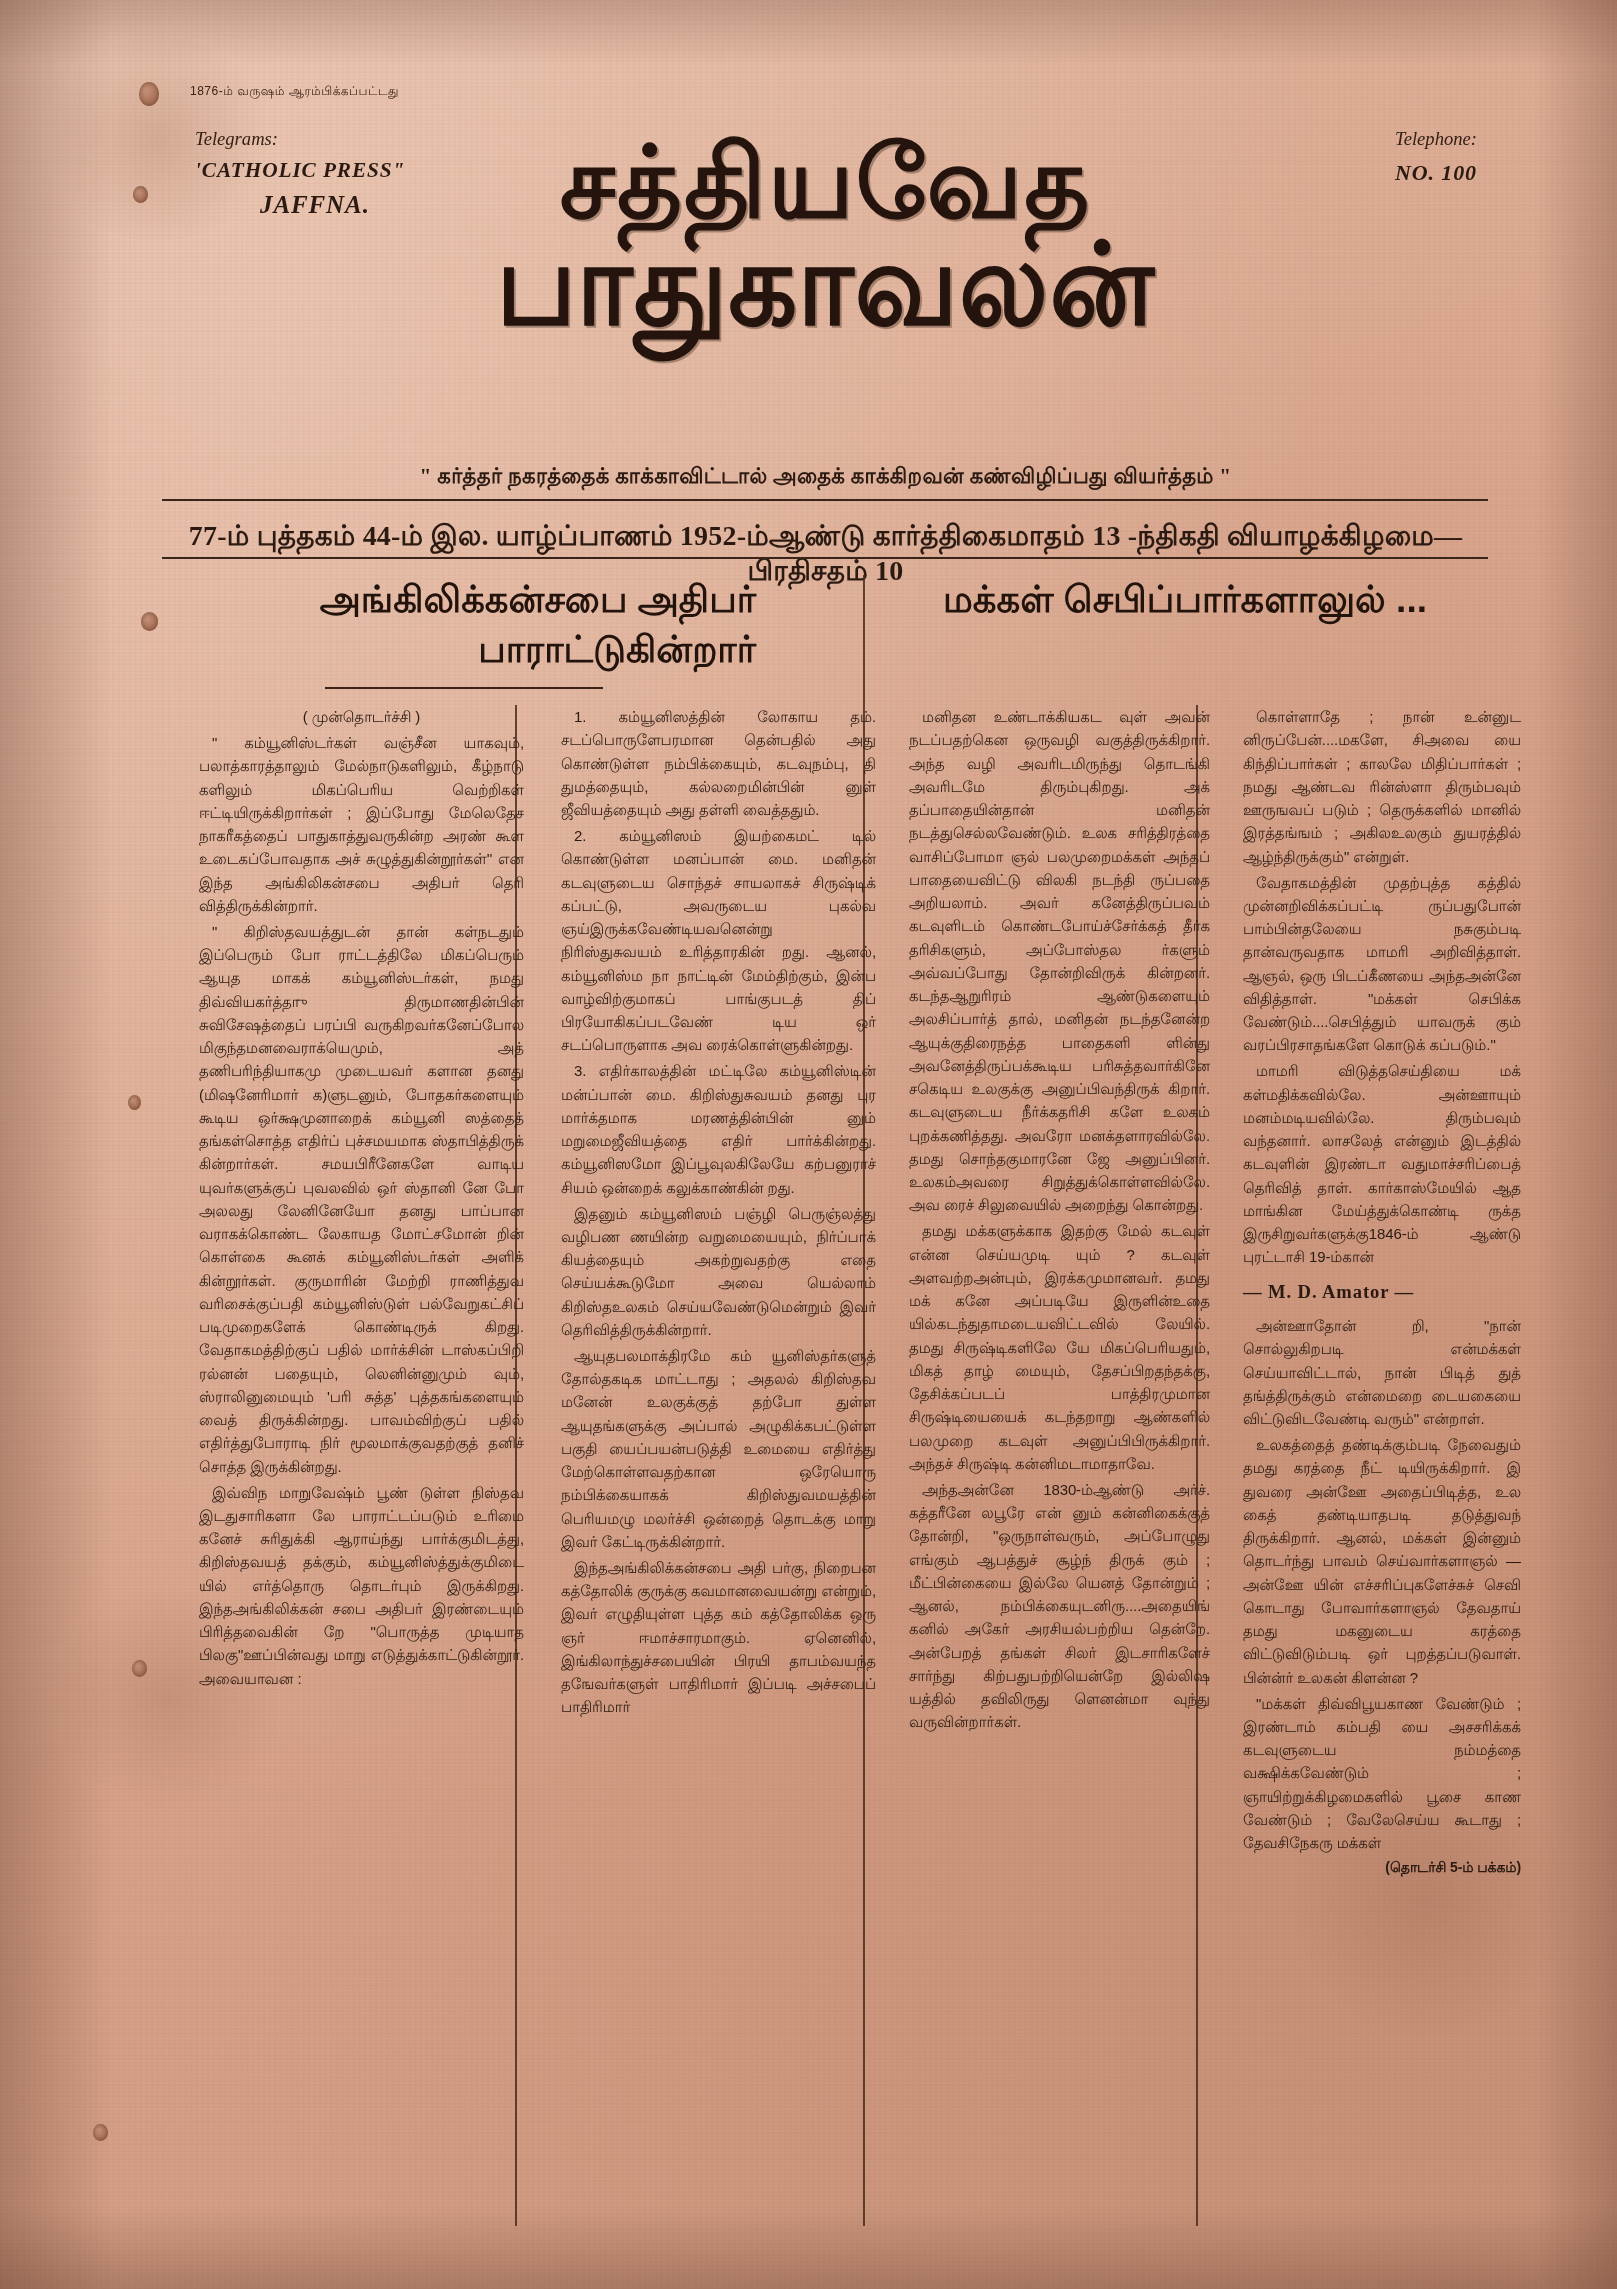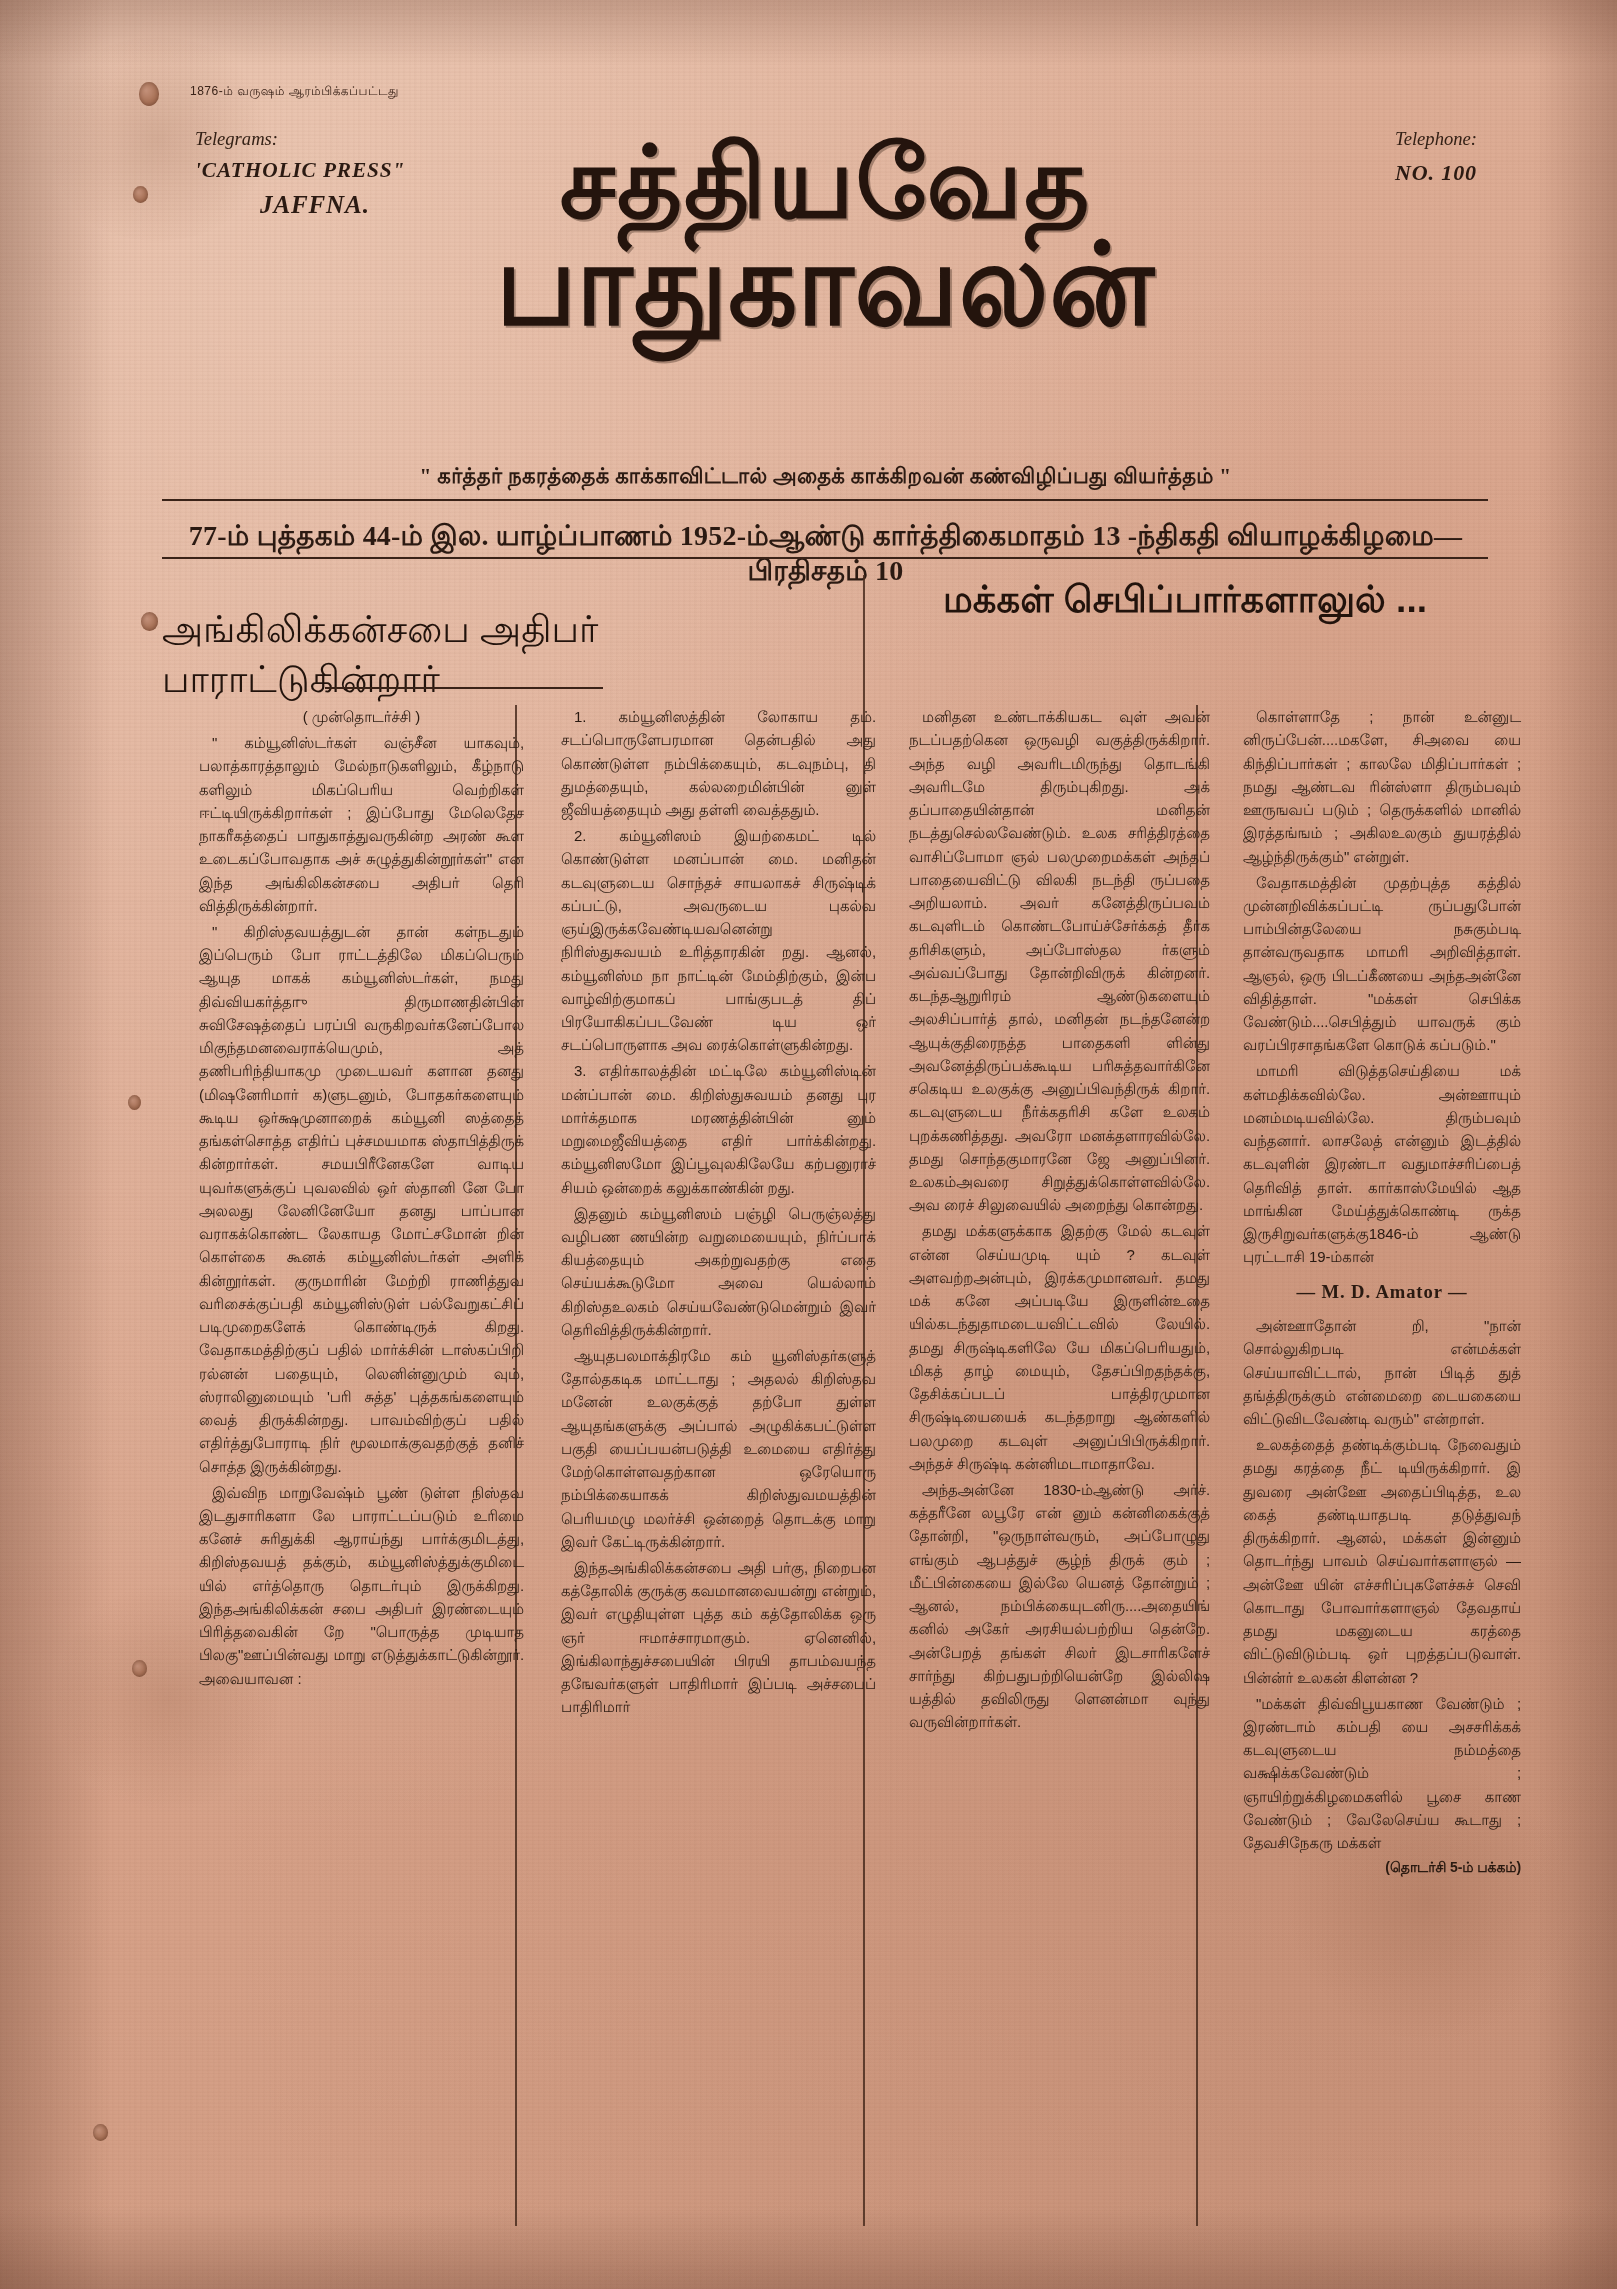--- a/index.html
+++ b/index.html
@@ -96,23 +96,23 @@
   .rule{
     position:absolute;left:23px;width:1326px;height:1.9px;background:#3a2318;
   }
   .issueline{
     position:absolute;left:0;top:464px;width:1373px;text-align:center;
     font-size:28px;font-weight:bold;color:#2b1a12;letter-spacing:0.2px;
   }
 
   
   .head-left{
-    position:absolute;left:23px;top:549px;width:594px;text-align:left;
-    font-family:"Liberation Sans",sans-serif;
-    font-size:37px;font-weight:normal;line-height:1.35;color:#22130c;
+    position:absolute;left:23px;top:519px;width:594px;text-align:right;
+    font-family:"Liberation Sans",sans-serif;
+    font-size:37px;font-weight:bold;line-height:1.35;color:#22130c;
   }
   .head-right{
     position:absolute;left:742px;top:519px;width:608px;text-align:center;
     font-family:"Liberation Sans",sans-serif;
     font-size:37px;font-weight:bold;line-height:1.35;color:#22130c;
   }
   .head-underline{position:absolute;height:1.9px;background:#3a2318;}
 
   
   .vrule{position:absolute;width:1.9px;background:#4a2d1e;opacity:.85;}
@@ -124,21 +124,21 @@
     font-size:15px;
     line-height:1.55;
     text-align:justify;
     color:#2a1a11;
     letter-spacing:-0.1px;
     margin-left:28px;
   }
   .col p{margin:0 0 2.8px 0;text-indent:13px;}
   .col p.center{text-align:center;text-indent:0;}
   .byline{
-    text-align:center;font-weight:bold;font-size:18.6px;margin:9.3px 0 7.4px 0;
+    font-weight:bold;font-size:18.6px;margin:9.3px 0 7.4px 0;
     font-family:"Liberation Serif",serif;letter-spacing:0.9px;
   }
   .cont{
     text-align:right;font-size:14px;margin-top:5.6px;font-weight:bold;
   }
   .stain{
     position:absolute;border-radius:50%;
     background:radial-gradient(circle, rgba(120,70,45,.18), rgba(120,70,45,0) 70%);
     pointer-events:none;
   }

